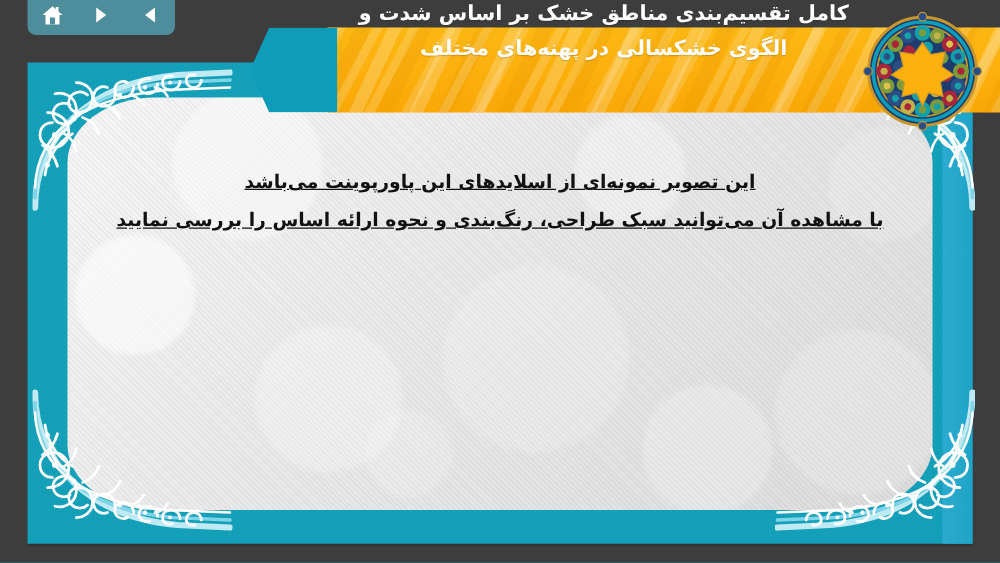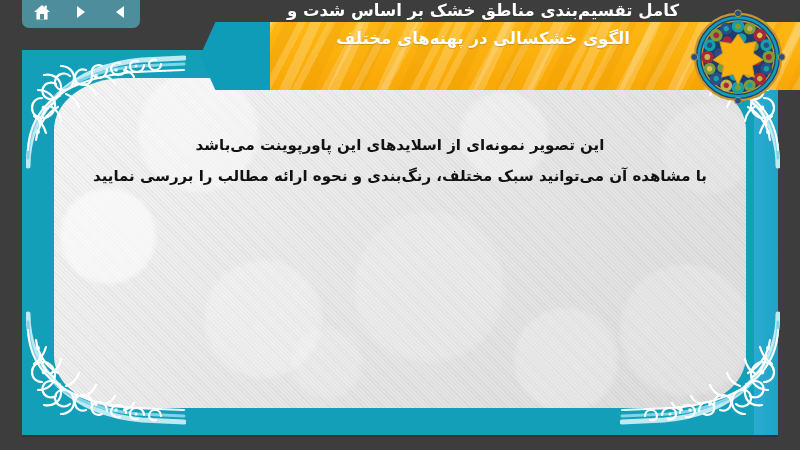--- a/index.html
+++ b/index.html
@@ -98,21 +98,21 @@
   .corner{position:absolute;z-index:18;pointer-events:none;}
   #c-tl{left:26px;top:54px;}
   #c-tr{left:620px;top:54px;transform:scaleX(-1);}
   #c-bl{left:26px;top:306px;transform:scaleY(-1);}
   #c-br{left:620px;top:306px;transform:scale(-1,-1);}
 
   
   #body{
     position:absolute;left:60px;top:130px;width:680px;z-index:25;
     direction:rtl;text-align:center;color:#111;
-    font-size:15px;line-height:31px;font-weight:600;
+    font-size:15px;line-height:31px;font-weight:600;text-decoration:underline;
   }
   #body p{margin:0;white-space:nowrap;}
 </style>
 </head>
 <body>
 
 <div id="stage">
 
   <div id="frame"></div>
   <div id="rightstrip"></div>
@@ -240,21 +240,21 @@
       <circle cx="50" cy="30" r="2"></circle>
         <circle cx="70" cy="22" r="1.9"></circle>
       <circle cx="90" cy="16" r="1.8"></circle>
         <circle cx="110" cy="12" r="1.6"></circle>
       <circle cx="12" cy="78" r="2"></circle>
     </g>
   </svg>
 
   <div id="body">
     <p>این تصویر نمونه‌ای از اسلایدهای این پاورپوینت می‌باشد</p>
-    <p>با مشاهده آن می‌توانید سبک مختلف، رنگ‌بندی و نحوه ارائه مطالب را بررسی نمایید</p>
+    <p>با مشاهده آن می‌توانید سبک طراحی، رنگ‌بندی و نحوه ارائه اساس را بررسی نمایید</p>
   </div>
 
   <div id="ribbon"></div>
   <div id="titleband"></div>
   <div id="titletext">کامل تقسیم‌بندی مناطق خشک بر اساس شدت و الگوی خشکسالی در پهنه‌های مختلف</div>
 
   <svg id="medallion" viewBox="0 0 100 100">
     <defs>
       <clipPath id="mclip">
           <circle cx="50" cy="50" r="45"></circle>

